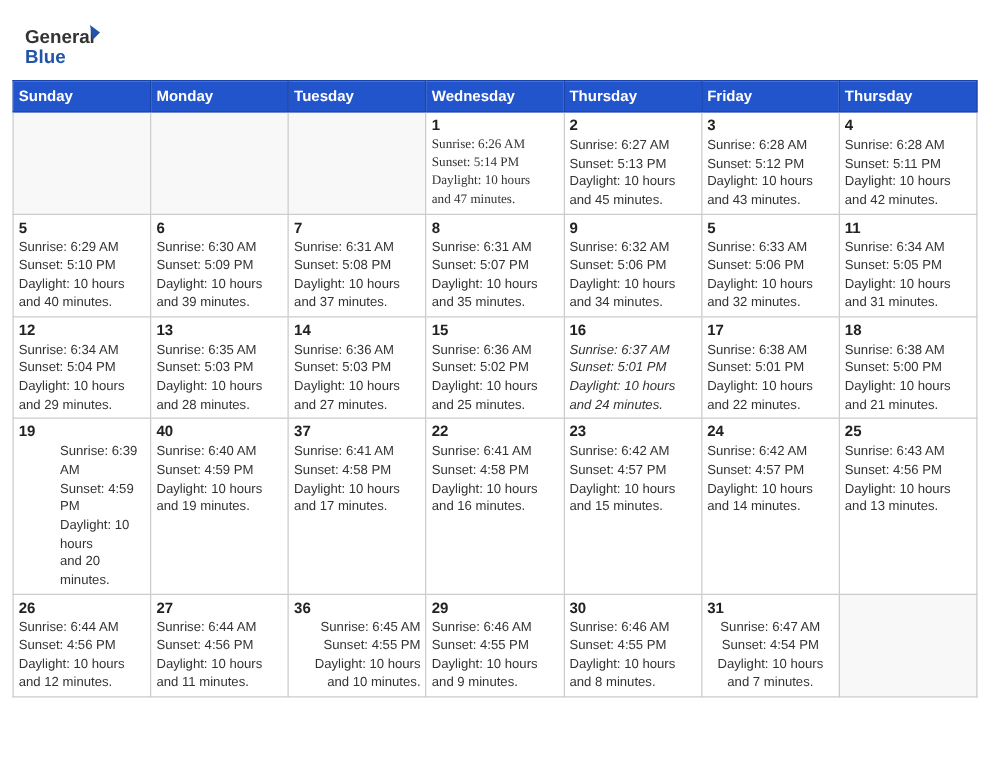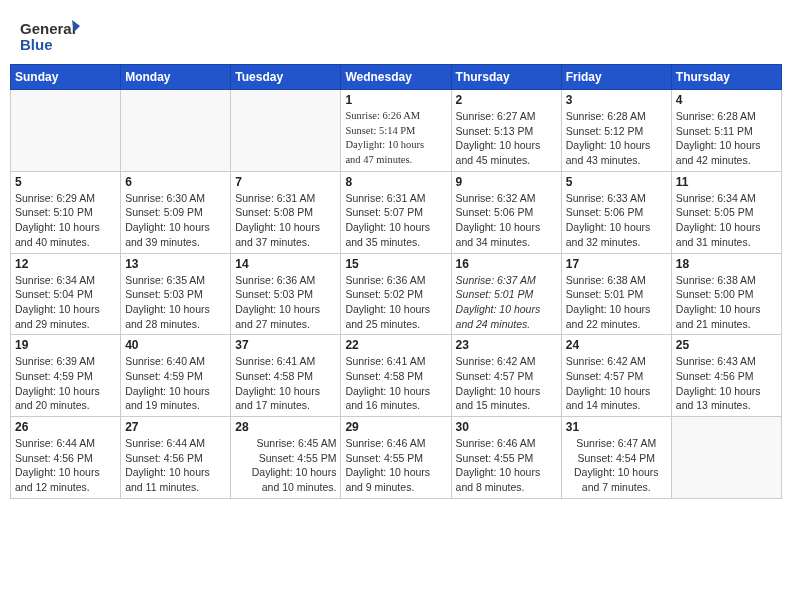--- a/index.html
+++ b/index.html
@@ -235,21 +235,21 @@
           <span class="day-num">18</span>
           <div class="day-info" style="white-space: pre-line;">Sunrise: 6:38 AM
 Sunset: 5:00 PM
 Daylight: 10 hours
 and 21 minutes.</div>
         </td>
       </tr>
       <tr>
         <td>
           <span class="day-num">19</span>
-          <div class="day-info" style="white-space: pre-line;">Sunrise: 6:39 AM
+          <div class="day-info" style="white-space: pre-line; margin-left: 33px;">Sunrise: 6:39 AM
 Sunset: 4:59 PM
 Daylight: 10 hours
 and 20 minutes.</div>
         </td>
         <td>
           <span class="day-num">40</span>
           <div class="day-info" style="white-space: pre-line;">Sunrise: 6:40 AM
 Sunset: 4:59 PM
 Daylight: 10 hours
 and 19 minutes.</div>
@@ -299,21 +299,21 @@
 and 12 minutes.</div>
         </td>
         <td>
           <span class="day-num">27</span>
           <div class="day-info" style="white-space: pre-line;">Sunrise: 6:44 AM
 Sunset: 4:56 PM
 Daylight: 10 hours
 and 11 minutes.</div>
         </td>
         <td>
-          <span class="day-num">28</span>
+          <span class="day-num">36</span>
           <div class="day-info" style="white-space: pre-line; text-align: right;">Sunrise: 6:45 AM
 Sunset: 4:55 PM
 Daylight: 10 hours
 and 10 minutes.</div>
         </td>
         <td>
           <span class="day-num">29</span>
           <div class="day-info" style="white-space: pre-line;">Sunrise: 6:46 AM
 Sunset: 4:55 PM
 Daylight: 10 hours

